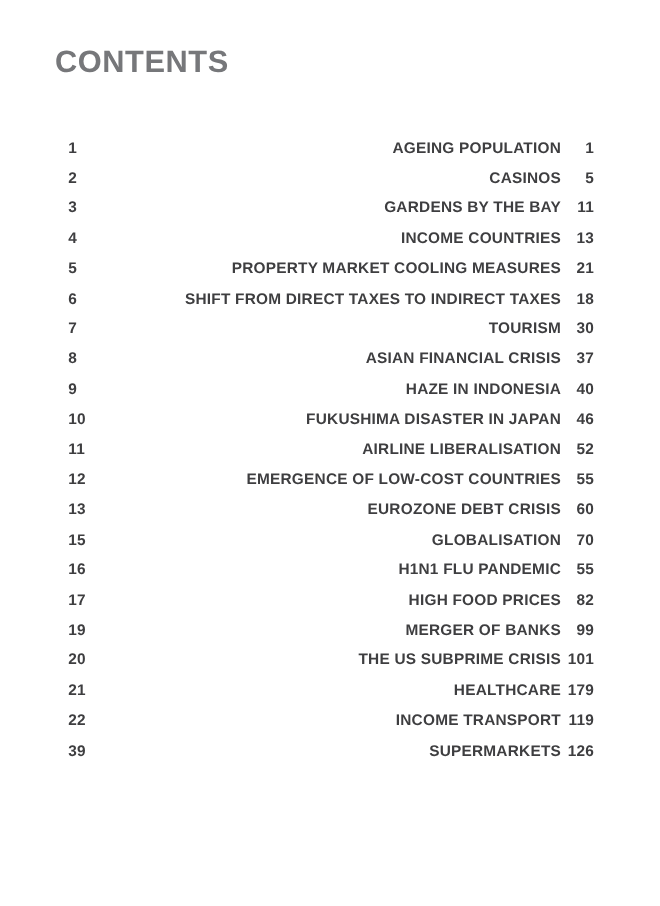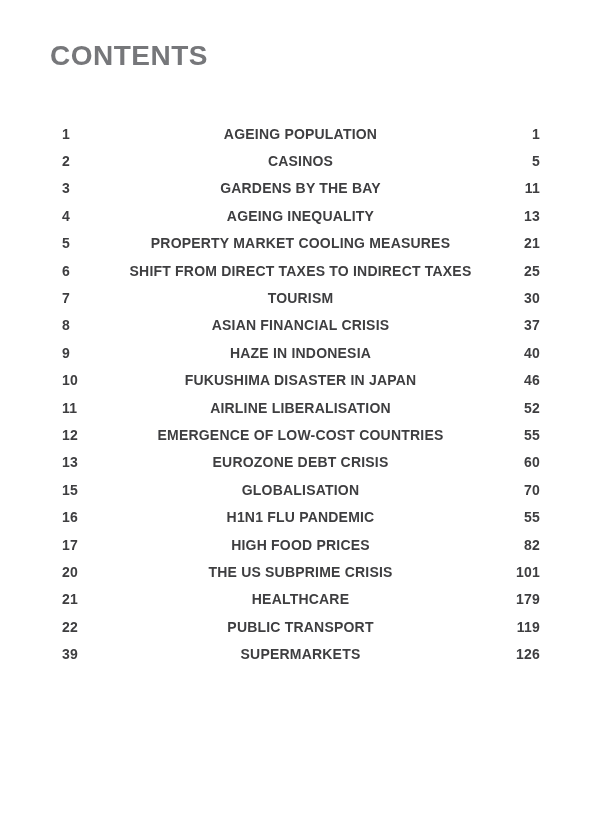--- a/index.html
+++ b/index.html
@@ -48,21 +48,21 @@
     color: var(--text);
     letter-spacing: 0.2px;
   }
   .toc-num {
     width: 29px;
     flex: 0 0 29px;
     text-align: left;
   }
   .toc-title {
     flex: 1 1 auto;
-    text-align: center;
+    text-align: right;
     white-space: nowrap;
     overflow: hidden;
   }
   .toc-page {
     flex: 0 0 auto;
     text-align: right;
     min-width: 30px;
   }
 </style>
 </head>
@@ -85,34 +85,34 @@
   </div>
 
   <div class="toc-row">
     <span class="toc-num">3</span>
     <span class="toc-title">GARDENS BY THE BAY</span>
     <span class="toc-page">11</span>
   </div>
 
   <div class="toc-row">
     <span class="toc-num">4</span>
-    <span class="toc-title">AGEING INEQUALITY</span>
+    <span class="toc-title">INCOME COUNTRIES</span>
     <span class="toc-page">13</span>
   </div>
 
   <div class="toc-row">
     <span class="toc-num">5</span>
     <span class="toc-title">PROPERTY MARKET COOLING MEASURES</span>
     <span class="toc-page">21</span>
   </div>
 
   <div class="toc-row">
     <span class="toc-num">6</span>
     <span class="toc-title">SHIFT FROM DIRECT TAXES TO INDIRECT TAXES</span>
-    <span class="toc-page">25</span>
+    <span class="toc-page">18</span>
   </div>
 
   <div class="toc-row">
     <span class="toc-num">7</span>
     <span class="toc-title">TOURISM</span>
     <span class="toc-page">30</span>
   </div>
 
   <div class="toc-row">
     <span class="toc-num">8</span>
@@ -163,36 +163,41 @@
     <span class="toc-page">55</span>
   </div>
 
   <div class="toc-row">
     <span class="toc-num">17</span>
     <span class="toc-title">HIGH FOOD PRICES</span>
     <span class="toc-page">82</span>
   </div>
 
 
+  <div class="toc-row">
+    <span class="toc-num">19</span>
+    <span class="toc-title">MERGER OF BANKS</span>
+    <span class="toc-page">99</span>
+  </div>
 
   <div class="toc-row">
     <span class="toc-num">20</span>
     <span class="toc-title">THE US SUBPRIME CRISIS</span>
     <span class="toc-page">101</span>
   </div>
 
   <div class="toc-row">
     <span class="toc-num">21</span>
     <span class="toc-title">HEALTHCARE</span>
     <span class="toc-page">179</span>
   </div>
 
   <div class="toc-row">
     <span class="toc-num">22</span>
-    <span class="toc-title">PUBLIC TRANSPORT</span>
+    <span class="toc-title">INCOME TRANSPORT</span>
     <span class="toc-page">119</span>
   </div>
 
   <div class="toc-row">
     <span class="toc-num">39</span>
     <span class="toc-title">SUPERMARKETS</span>
     <span class="toc-page">126</span>
   </div>
 </div>
 </div>

